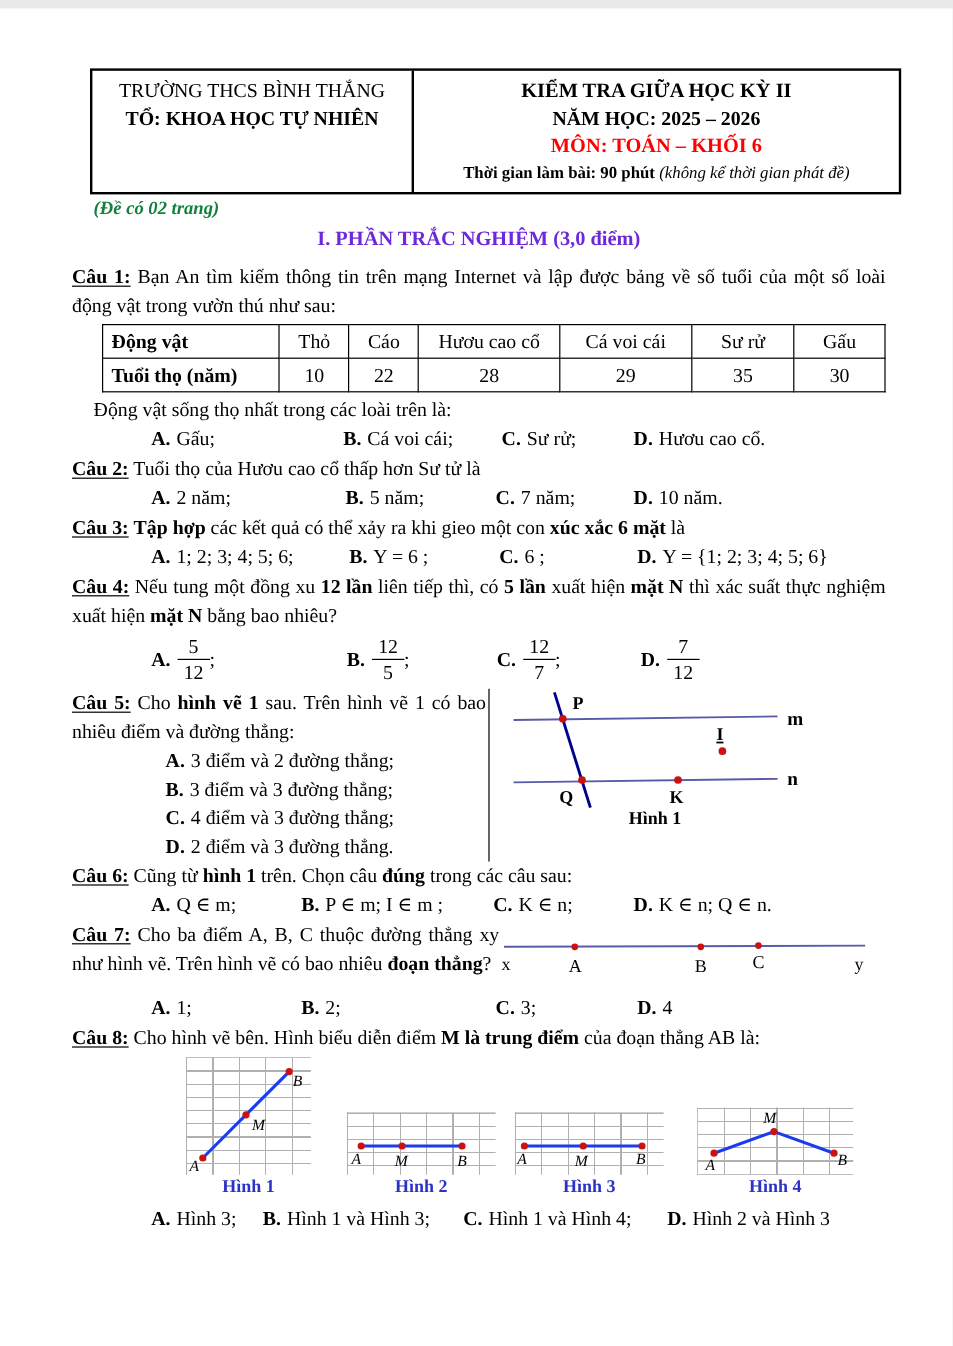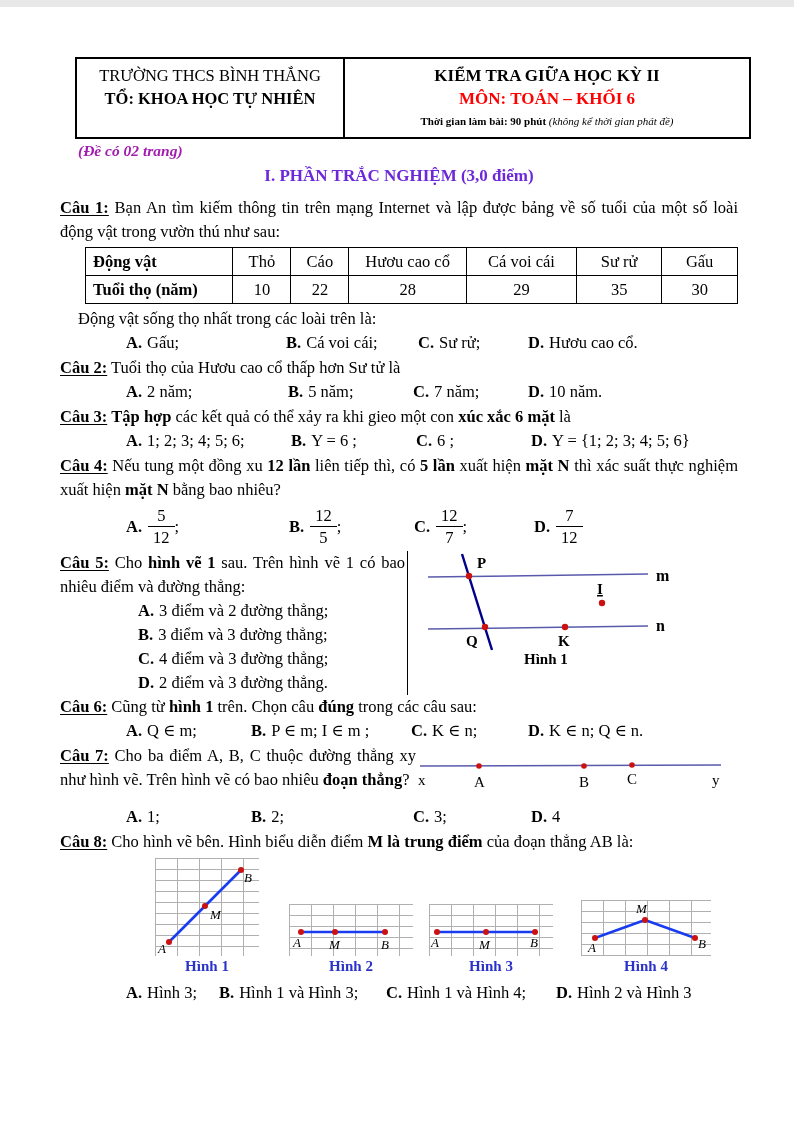--- a/index.html
+++ b/index.html
@@ -10,22 +10,22 @@
   }
   
   .hdr{display:flex;border:2px solid #000;width:672px;margin-left:15px;}
   .hdr-left{width:268px;border-right:2px solid #000;text-align:center;padding:5px 4px 4px;box-sizing:border-box;}
   .hdr-right{flex:1;text-align:center;padding:5px 2px 4px;box-sizing:border-box;}
   .hdr-line{line-height:23px;}
   .bold{font-weight:bold;}
   .red{color:#ff0000;}
   .blue{color:#1d70c0;}
   .italic{font-style:italic;}
-  .hdr-duration{white-space:nowrap;font-size:11px;}
-  .page-note{color:#a21caf;font-style:italic;font-weight:bold;margin:3px 0 4px 18px;font-size:15.5px;}
+  .hdr-duration{white-space:nowrap;font-size:14px;}
+  .page-note{color:#15803d;font-style:italic;font-weight:bold;margin:3px 0 4px 18px;font-size:15.5px;}
   
   .sec-title{text-align:center;color:#6d28d9;font-weight:bold;font-size:17px;margin:6px 0 10px;}
   p.para{margin:0;text-align:justify;line-height:24px;}
   .qlabel{font-weight:bold;text-decoration:underline;text-underline-offset:2px;}
   
   table.dtab{border-collapse:collapse;margin:3px 0 3px 25px;border-radius:12px;}
   table.dtab td{border:1px solid #000;text-align:center;padding:2px 4px;height:23px;line-height:22px;}
   table.dtab td.c0{text-align:left;font-weight:bold;padding-left:7px;}
   .indent1{padding-left:18px;}
   
@@ -66,20 +66,21 @@
 
 <div class="page">
 
   <div class="hdr">
     <div class="hdr-left">
       <div class="hdr-line">TRƯỜNG THCS BÌNH THẮNG</div>
       <div class="hdr-line bold">TỔ: KHOA HỌC TỰ NHIÊN</div>
     </div>
     <div class="hdr-right">
       <div class="hdr-line bold" style="font-size:17px">KIỂM TRA GIỮA HỌC KỲ II</div>
+      <div class="hdr-line bold">NĂM HỌC: 2025 – 2026</div>
       <div class="hdr-line bold red" style="font-size:17px">MÔN: TOÁN – KHỐI 6</div>
       <div class="hdr-line hdr-duration"><b>Thời gian làm bài: 90 phút</b><span class="italic"> (không kể thời gian phát đề)</span></div>
     </div>
   </div>
   <div class="page-note">(Đề có 02 trang)</div>
 
   <div class="sec-title">I. PHẦN TRẮC NGHIỆM (3,0 điểm)</div>
 
 
   <p class="para"><span class="qlabel">Câu 1:</span><span><span> Bạn An tìm kiếm thông tin trên mạng Internet và lập được bảng về số tuổi của một số loài động vật trong vườn thú như sau:</span></span></p>

